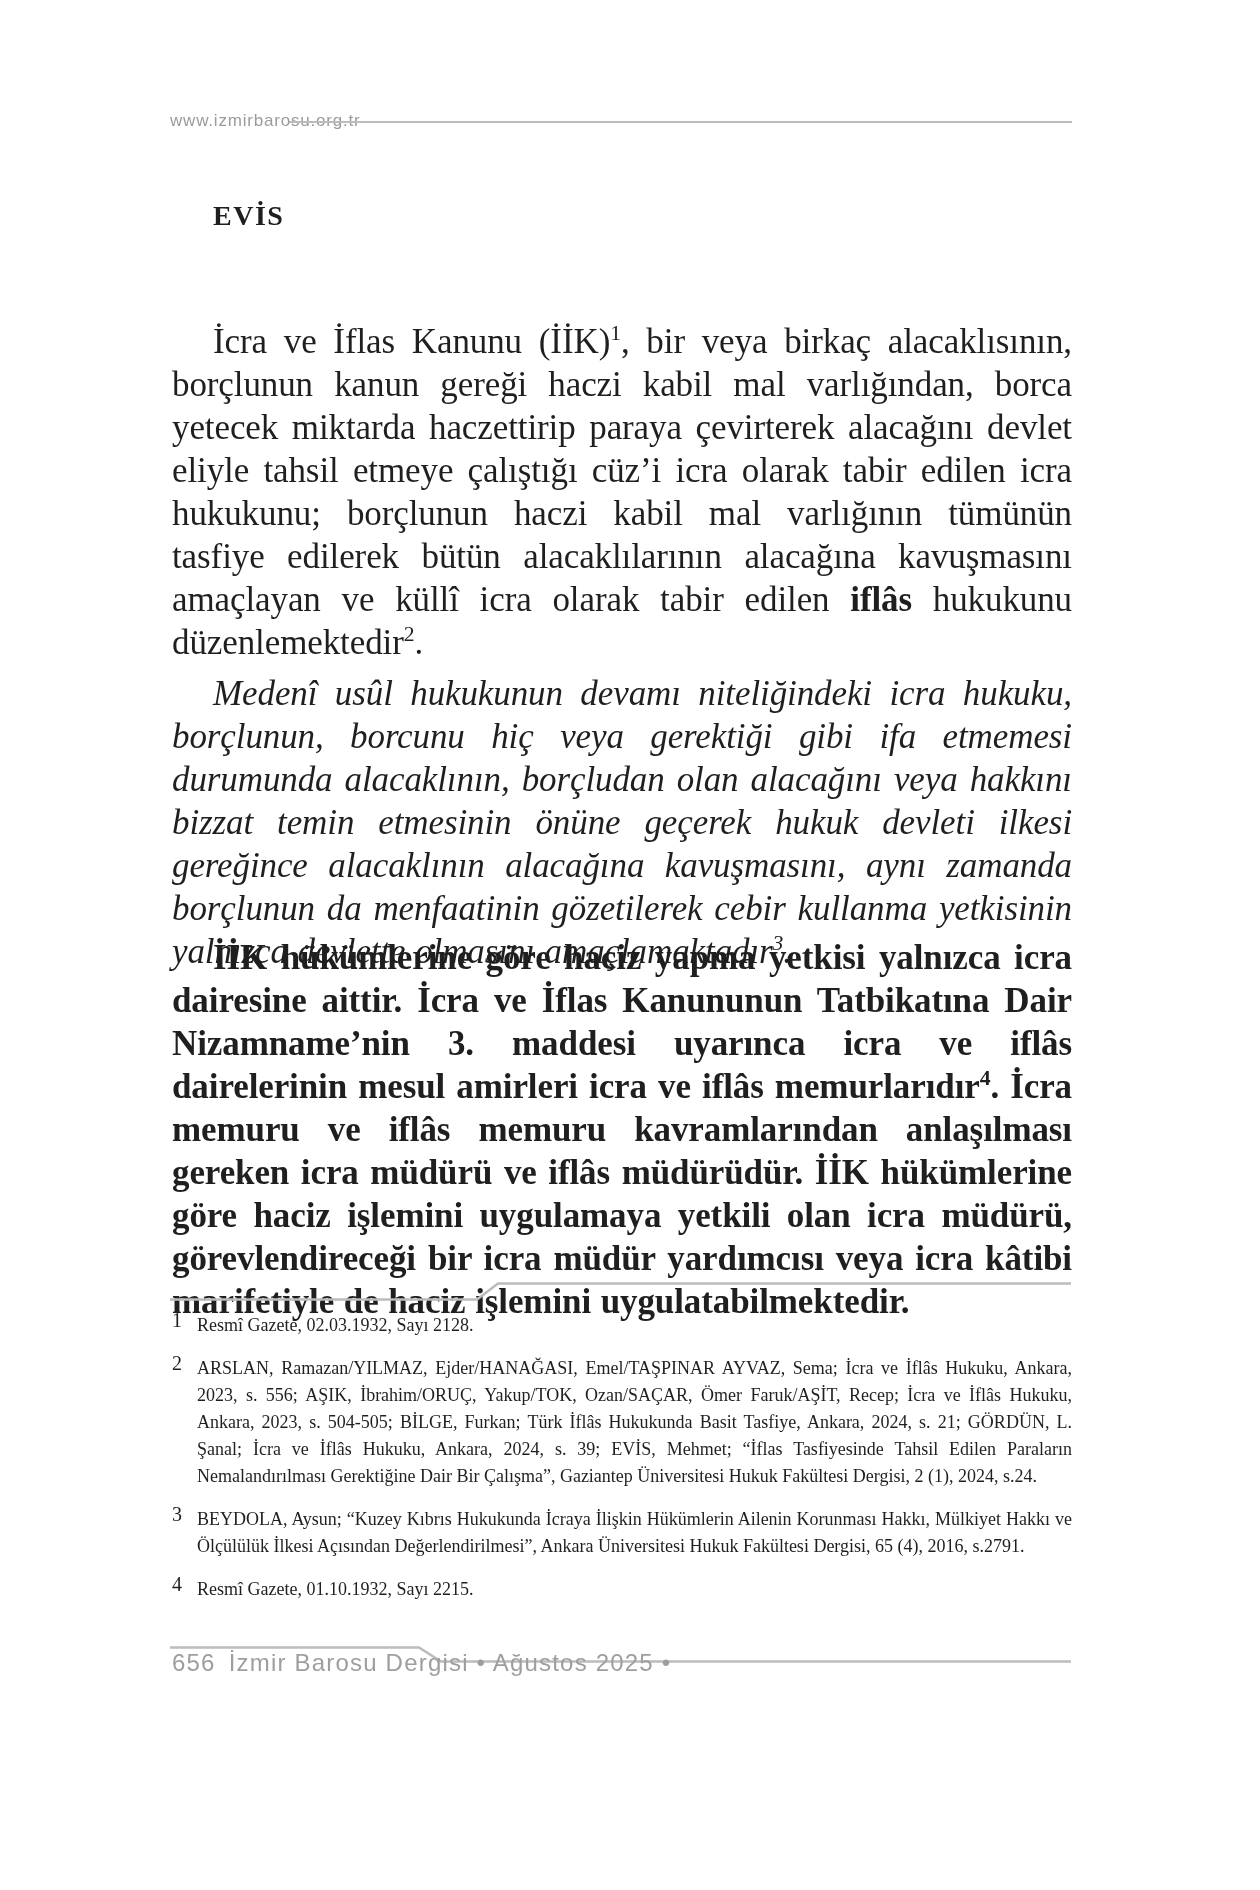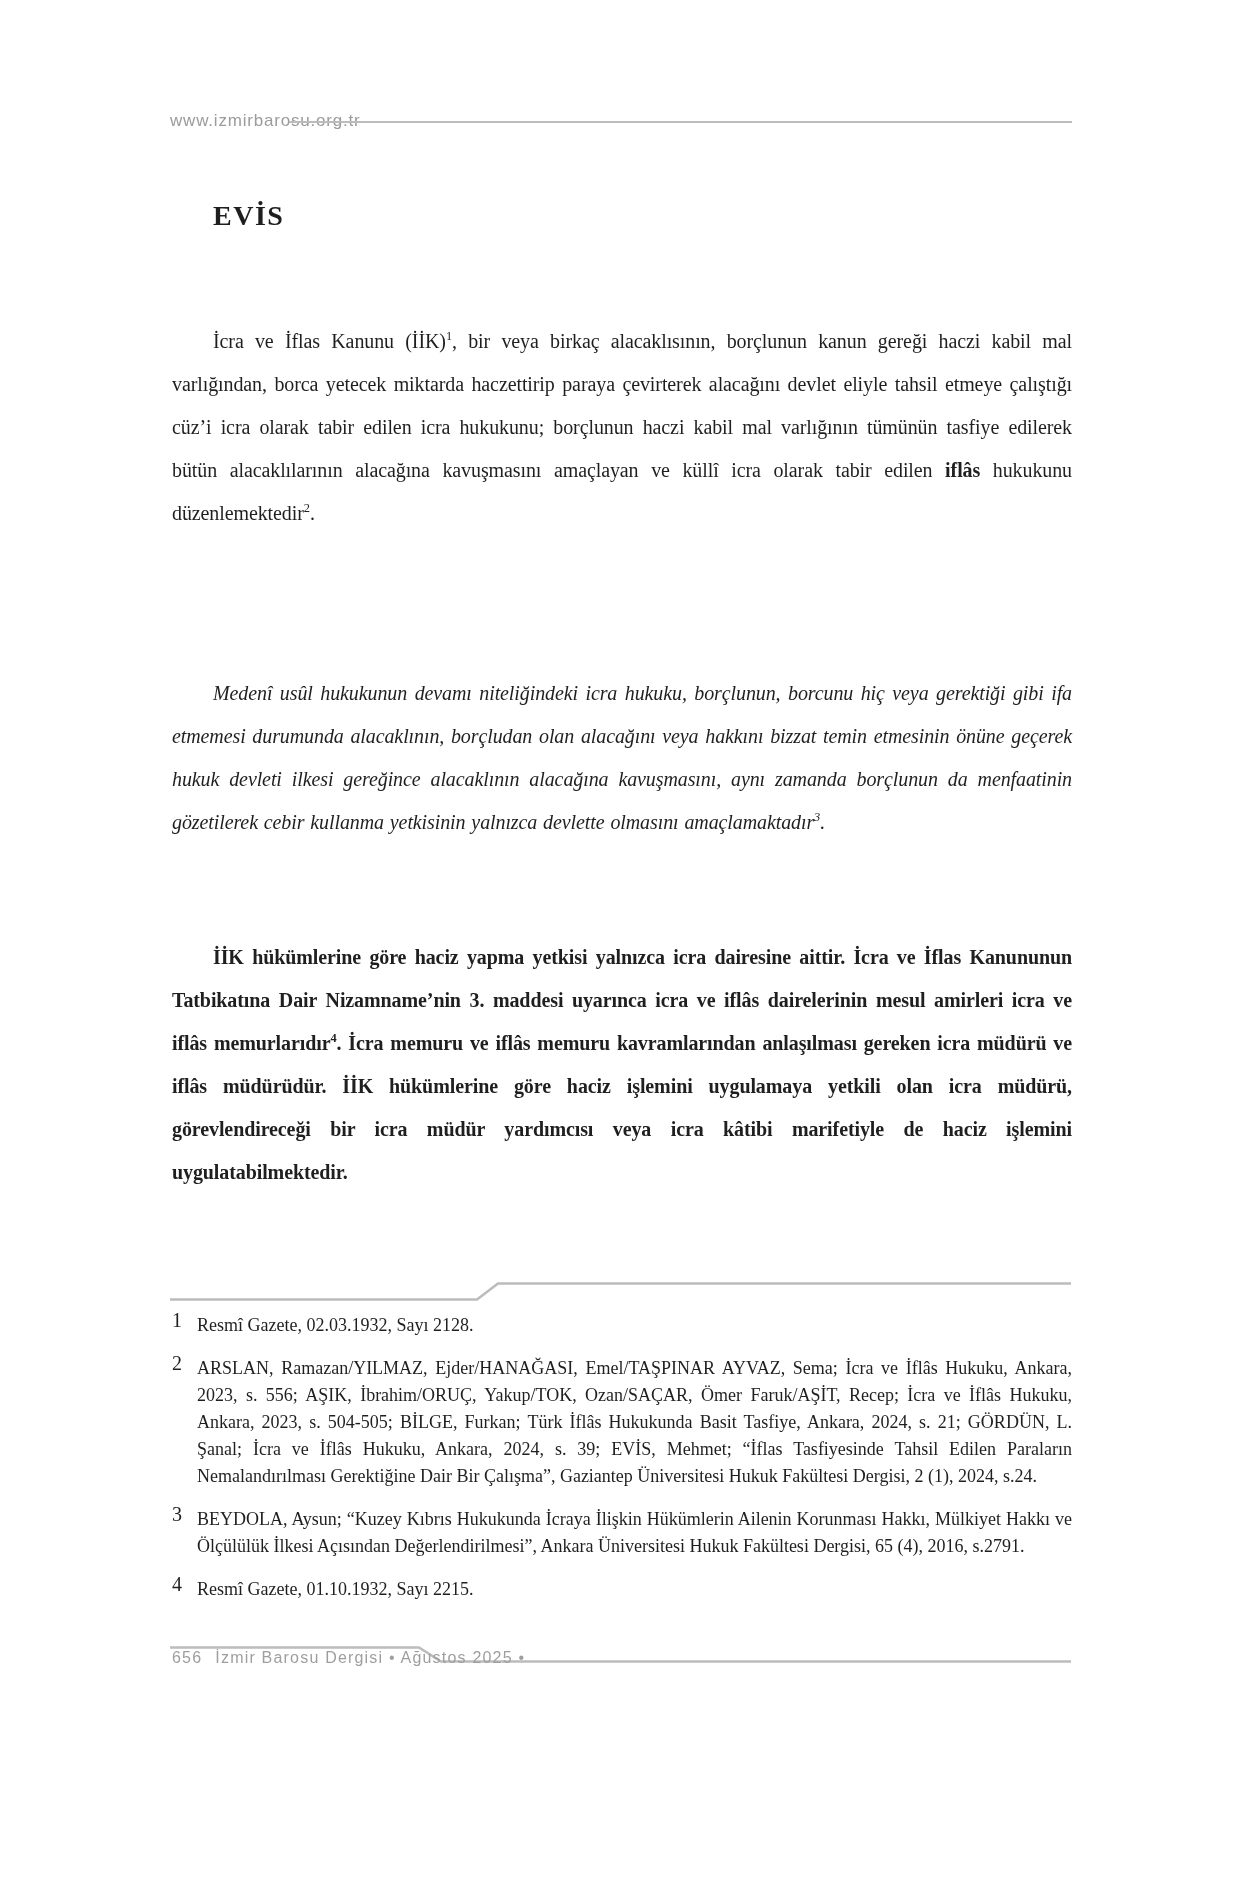--- a/index.html
+++ b/index.html
@@ -33,21 +33,21 @@
     left:213px; top:200px;
     font-size:28px;
     font-weight:bold;
     letter-spacing:1.5px;
   }
   
   .para{
     position:absolute;
     left:172px;
     width:900px;
-    font-size:20px;
+    font-size:35px;
     line-height:43px;
     text-align:justify;
     text-indent:41px;
     letter-spacing:-0.1px;
     word-spacing:1px;
   }
   #p1{top:320px;}
   #p2{top:672px;font-style:italic;}
   #p3{top:936px;font-weight:bold;}
   .para sup{
@@ -79,21 +79,21 @@
   }
   .fn-text{
     flex:1;
     text-align:justify;
   }
   
   .footer-text{
     position:absolute;
     left:172px; top:1649px;
     font-family:"Liberation Sans", sans-serif;
-    font-size:16px;
+    font-size:24px;
     letter-spacing:1.2px;
     color:#9e9e9e;
     display:flex;
     gap:13px;
     white-space:nowrap;
   }
 </style>
 </head>
 <body>
 

